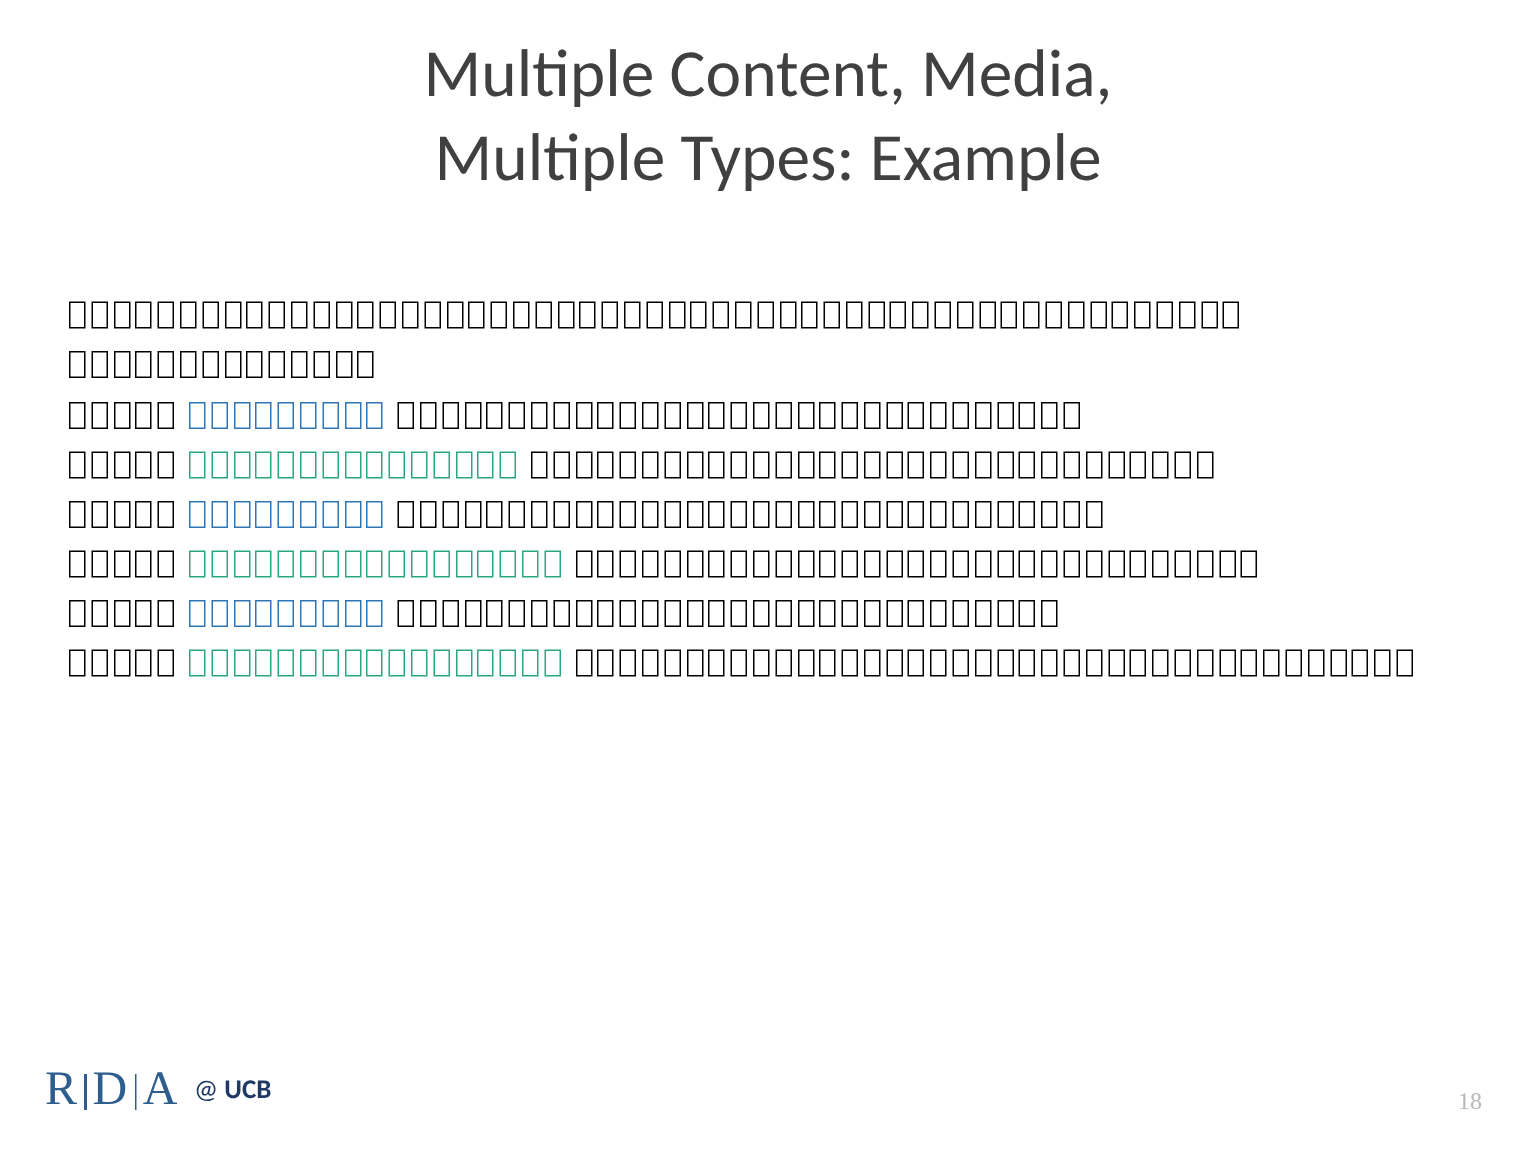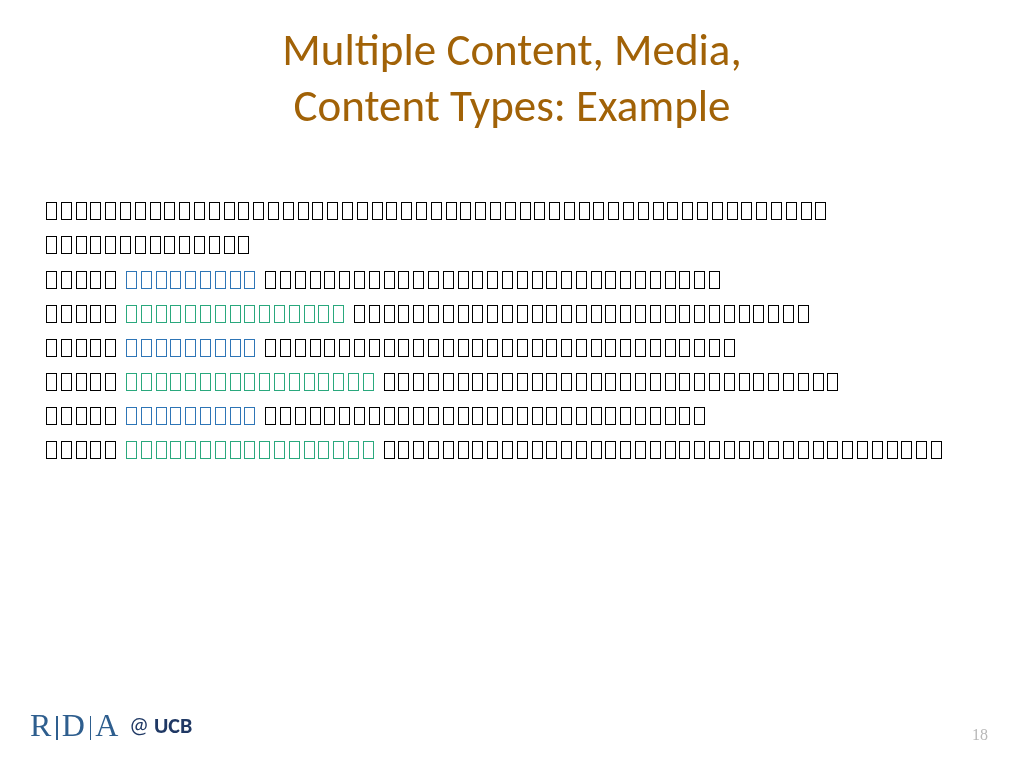--- a/index.html
+++ b/index.html
@@ -19,21 +19,21 @@
     box-sizing: border-box;
   }
   .title {
     position: absolute;
     top: 22px;
     left: 0;
     right: 0;
     text-align: center;
     font-size: 45px;
     line-height: 1.25;
-    color: #a16207;
+    color: #404040;
     font-weight: 400;
   }
   .body {
     position: absolute;
     top: 200px;
     left: 46px;
     right: 46px;
   }
   .line {
     margin-bottom: 14px;
@@ -70,42 +70,42 @@
   }
   .rda-logo .bar {
     display: inline-block;
     width: 1.4px;
     height: 24px;
     background: #2e5e8e;
     margin: 0 4px;
     transform: translateY(2px);
   }
   .at-ucb {
-    font-size: 22px;
+    font-size: 18px;
     color: #1f3864;
     font-weight: 600;
   }
   .at-ucb .at { font-weight: 400; }
   .page-num {
     position: absolute;
     bottom: 24px;
     right: 36px;
     font-size: 16px;
     color: #b8b8b8;
     font-family: Liberation Serif, serif;
   }
 </style>
 </head>
 <body>
 
 <div class="slide">
 
   <div class="title">
     <div>Multiple Content, Media,</div>
-    <div>Content Types: Example</div>
+    <div>Multiple Types: Example</div>
   </div>
 
   <div class="body" id="body">
 
   <div class="line"><span class="tofu "></span><span class="tofu "></span><span class="tofu "></span><span class="tofu "></span><span class="tofu "></span><span class="tofu "></span><span class="tofu "></span><span class="tofu "></span><span class="tofu "></span><span class="tofu "></span><span class="tofu "></span><span class="tofu "></span><span class="tofu "></span><span class="tofu "></span><span class="tofu "></span><span class="tofu "></span><span class="tofu "></span><span class="tofu "></span><span class="tofu "></span><span class="tofu "></span><span class="tofu "></span><span class="tofu "></span><span class="tofu "></span><span class="tofu "></span><span class="tofu "></span><span class="tofu "></span><span class="tofu "></span><span class="tofu "></span><span class="tofu "></span><span class="tofu "></span><span class="tofu "></span><span class="tofu "></span><span class="tofu "></span><span class="tofu "></span><span class="tofu "></span><span class="tofu "></span><span class="tofu "></span><span class="tofu "></span><span class="tofu "></span><span class="tofu "></span><span class="tofu "></span><span class="tofu "></span><span class="tofu "></span><span class="tofu "></span><span class="tofu "></span><span class="tofu "></span><span class="tofu "></span><span class="tofu "></span><span class="tofu "></span><span class="tofu "></span><span class="tofu "></span><span class="tofu "></span><span class="tofu "></span></div>
       <div class="line"><span class="tofu "></span><span class="tofu "></span><span class="tofu "></span><span class="tofu "></span><span class="tofu "></span><span class="tofu "></span><span class="tofu "></span><span class="tofu "></span><span class="tofu "></span><span class="tofu "></span><span class="tofu "></span><span class="tofu "></span><span class="tofu "></span><span class="tofu "></span></div>
       <div class="line"><span class="tofu "></span><span class="tofu "></span><span class="tofu "></span><span class="tofu "></span><span class="tofu "></span><span class="gap"></span><span class="tofu blue"></span><span class="tofu blue"></span><span class="tofu blue"></span><span class="tofu blue"></span><span class="tofu blue"></span><span class="tofu blue"></span><span class="tofu blue"></span><span class="tofu blue"></span><span class="tofu blue"></span><span class="gap"></span><span class="tofu "></span><span class="tofu "></span><span class="tofu "></span><span class="tofu "></span><span class="tofu "></span><span class="tofu "></span><span class="tofu "></span><span class="tofu "></span><span class="tofu "></span><span class="tofu "></span><span class="tofu "></span><span class="tofu "></span><span class="tofu "></span><span class="tofu "></span><span class="tofu "></span><span class="tofu "></span><span class="tofu "></span><span class="tofu "></span><span class="tofu "></span><span class="tofu "></span><span class="tofu "></span><span class="tofu "></span><span class="tofu "></span><span class="tofu "></span><span class="tofu "></span><span class="tofu "></span><span class="tofu "></span><span class="tofu "></span><span class="tofu "></span><span class="tofu "></span><span class="tofu "></span></div>
       <div class="line"><span class="tofu "></span><span class="tofu "></span><span class="tofu "></span><span class="tofu "></span><span class="tofu "></span><span class="gap"></span><span class="tofu green"></span><span class="tofu green"></span><span class="tofu green"></span><span class="tofu green"></span><span class="tofu green"></span><span class="tofu green"></span><span class="tofu green"></span><span class="tofu green"></span><span class="tofu green"></span><span class="tofu green"></span><span class="tofu green"></span><span class="tofu green"></span><span class="tofu green"></span><span class="tofu green"></span><span class="tofu green"></span><span class="gap"></span><span class="tofu "></span><span class="tofu "></span><span class="tofu "></span><span class="tofu "></span><span class="tofu "></span><span class="tofu "></span><span class="tofu "></span><span class="tofu "></span><span class="tofu "></span><span class="tofu "></span><span class="tofu "></span><span class="tofu "></span><span class="tofu "></span><span class="tofu "></span><span class="tofu "></span><span class="tofu "></span><span class="tofu "></span><span class="tofu "></span><span class="tofu "></span><span class="tofu "></span><span class="tofu "></span><span class="tofu "></span><span class="tofu "></span><span class="tofu "></span><span class="tofu "></span><span class="tofu "></span><span class="tofu "></span><span class="tofu "></span><span class="tofu "></span><span class="tofu "></span><span class="tofu "></span></div>
       <div class="line"><span class="tofu "></span><span class="tofu "></span><span class="tofu "></span><span class="tofu "></span><span class="tofu "></span><span class="gap"></span><span class="tofu blue"></span><span class="tofu blue"></span><span class="tofu blue"></span><span class="tofu blue"></span><span class="tofu blue"></span><span class="tofu blue"></span><span class="tofu blue"></span><span class="tofu blue"></span><span class="tofu blue"></span><span class="gap"></span><span class="tofu "></span><span class="tofu "></span><span class="tofu "></span><span class="tofu "></span><span class="tofu "></span><span class="tofu "></span><span class="tofu "></span><span class="tofu "></span><span class="tofu "></span><span class="tofu "></span><span class="tofu "></span><span class="tofu "></span><span class="tofu "></span><span class="tofu "></span><span class="tofu "></span><span class="tofu "></span><span class="tofu "></span><span class="tofu "></span><span class="tofu "></span><span class="tofu "></span><span class="tofu "></span><span class="tofu "></span><span class="tofu "></span><span class="tofu "></span><span class="tofu "></span><span class="tofu "></span><span class="tofu "></span><span class="tofu "></span><span class="tofu "></span><span class="tofu "></span><span class="tofu "></span><span class="tofu "></span></div>
       <div class="line"><span class="tofu "></span><span class="tofu "></span><span class="tofu "></span><span class="tofu "></span><span class="tofu "></span><span class="gap"></span><span class="tofu green"></span><span class="tofu green"></span><span class="tofu green"></span><span class="tofu green"></span><span class="tofu green"></span><span class="tofu green"></span><span class="tofu green"></span><span class="tofu green"></span><span class="tofu green"></span><span class="tofu green"></span><span class="tofu green"></span><span class="tofu green"></span><span class="tofu green"></span><span class="tofu green"></span><span class="tofu green"></span><span class="tofu green"></span><span class="tofu green"></span><span class="gap"></span><span class="tofu "></span><span class="tofu "></span><span class="tofu "></span><span class="tofu "></span><span class="tofu "></span><span class="tofu "></span><span class="tofu "></span><span class="tofu "></span><span class="tofu "></span><span class="tofu "></span><span class="tofu "></span><span class="tofu "></span><span class="tofu "></span><span class="tofu "></span><span class="tofu "></span><span class="tofu "></span><span class="tofu "></span><span class="tofu "></span><span class="tofu "></span><span class="tofu "></span><span class="tofu "></span><span class="tofu "></span><span class="tofu "></span><span class="tofu "></span><span class="tofu "></span><span class="tofu "></span><span class="tofu "></span><span class="tofu "></span><span class="tofu "></span><span class="tofu "></span><span class="tofu "></span></div>

